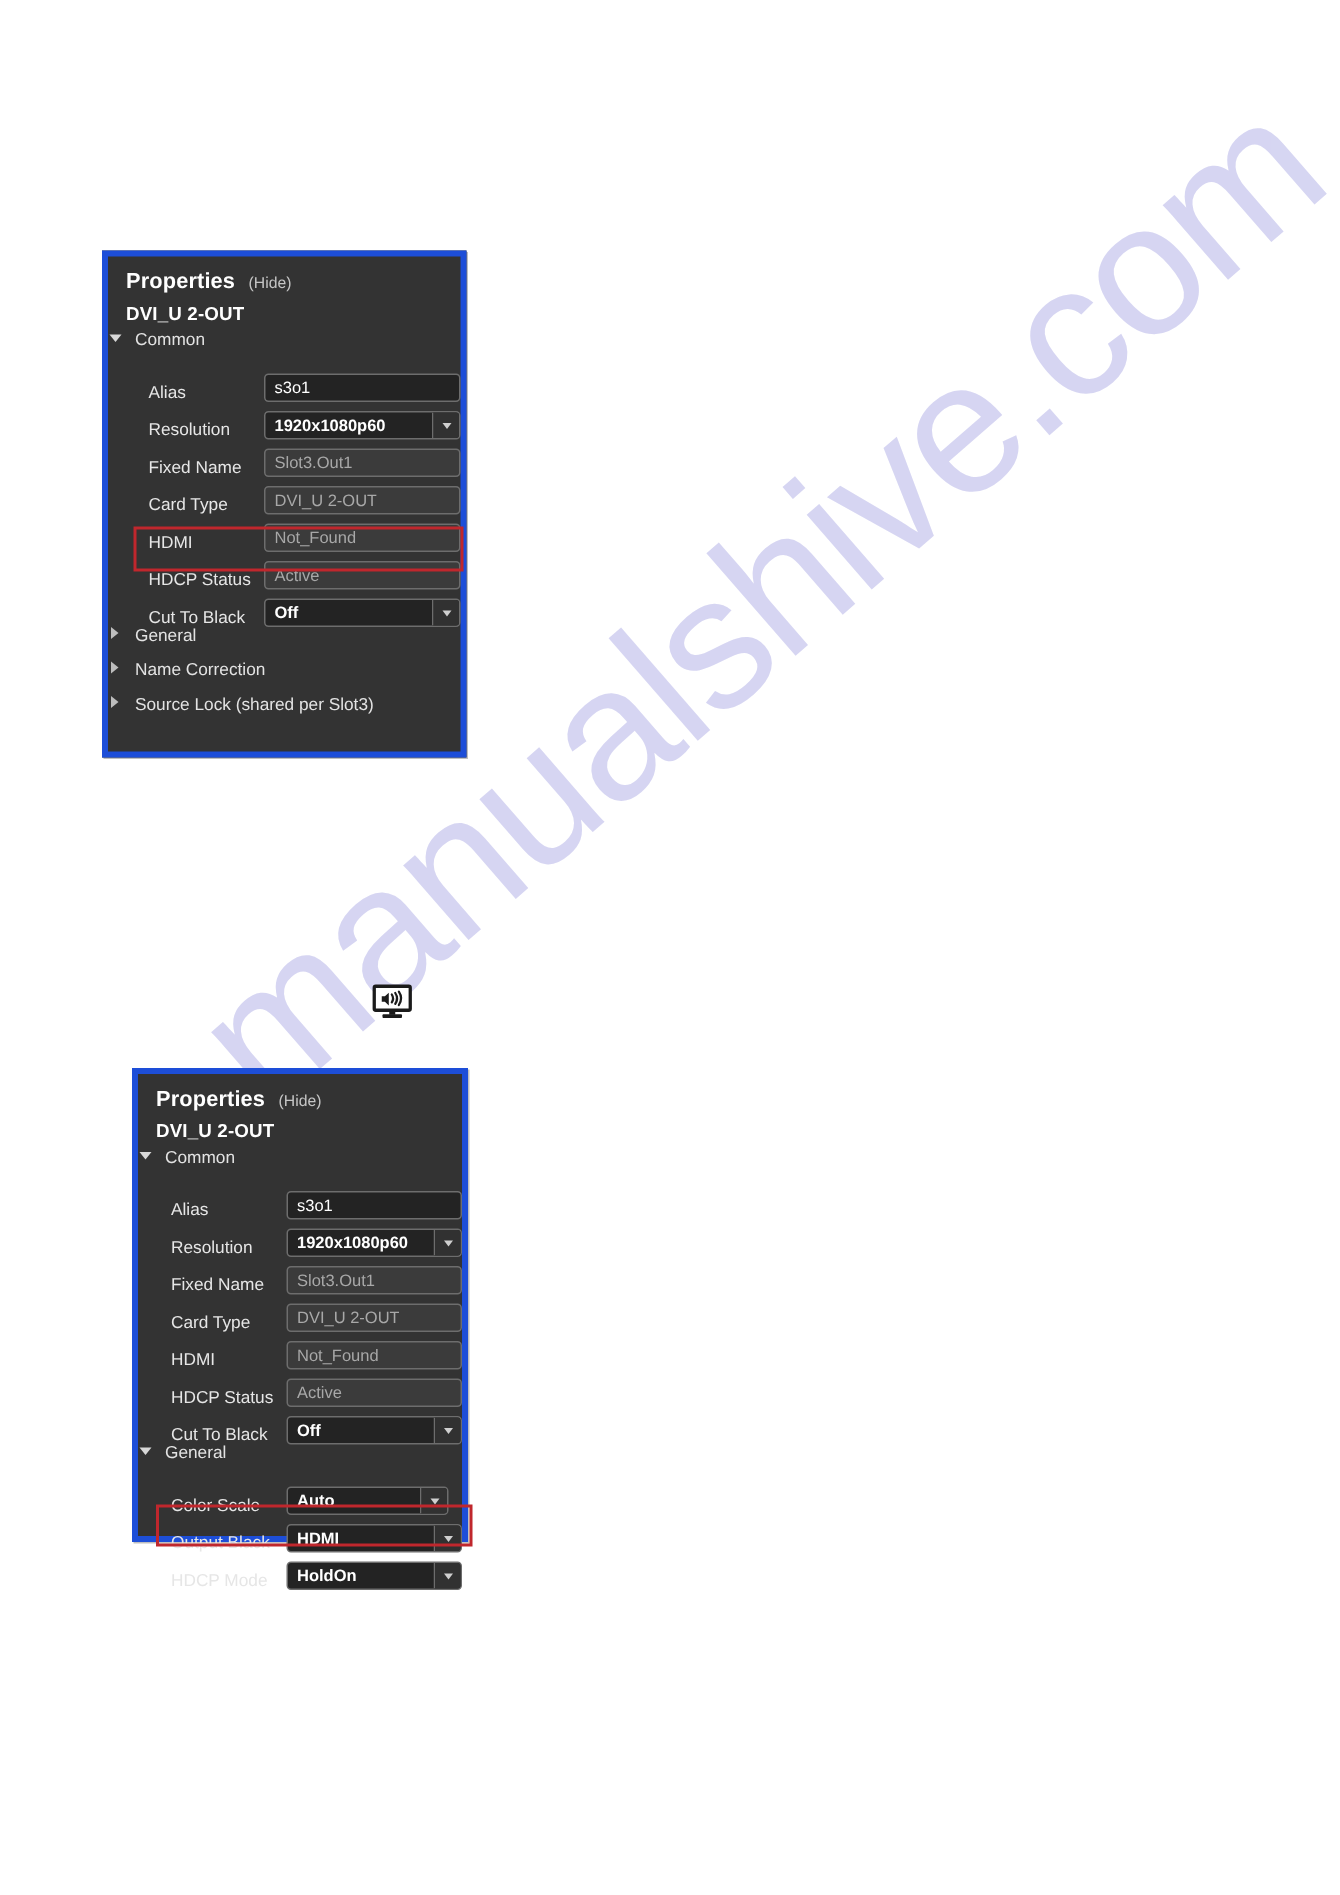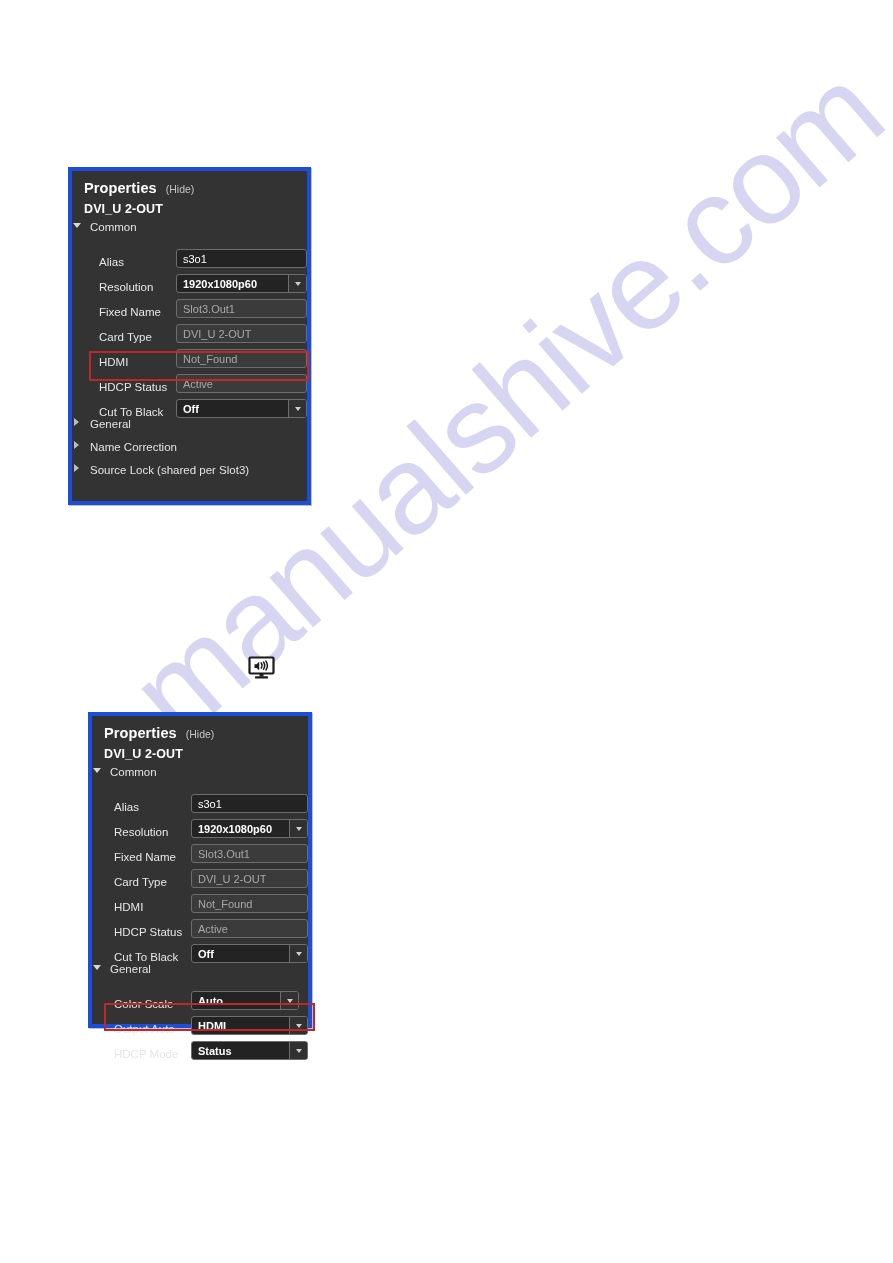--- a/index.html
+++ b/index.html
@@ -388,33 +388,33 @@
       <span class="prop-label">Color Scale</span>
       <div class="field dropdown" style="width:108px;">
         <span class="field-text">Auto</span>
         <span class="drop-btn">
             <i class="chev"></i>
           </span>
       </div>
     </div>
 
     <div class="prop-row" style="padding-left:22px;">
-      <span class="prop-label">Output Auto</span>
+      <span class="prop-label">Output Black</span>
       <div class="field dropdown" style="width:122px;">
         <span class="field-text">HDMI</span>
         <span class="drop-btn">
             <i class="chev"></i>
           </span>
       </div>
     </div>
 
     <div class="prop-row" style="padding-left:22px;">
       <span class="prop-label">HDCP Mode</span>
       <div class="field dropdown" style="width:122px;">
-        <span class="field-text">Status</span>
+        <span class="field-text">HoldOn</span>
         <span class="drop-btn">
             <i class="chev"></i>
           </span>
       </div>
     </div>
 
   </div>
 
   <div class="redbox" style="left:12px; top:287px; width:211px; height:28px;"></div>
 </div>

